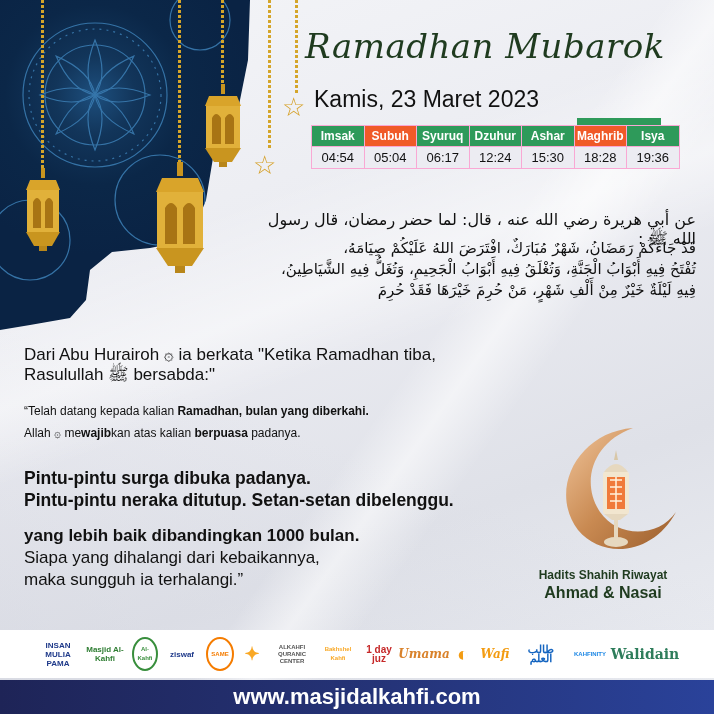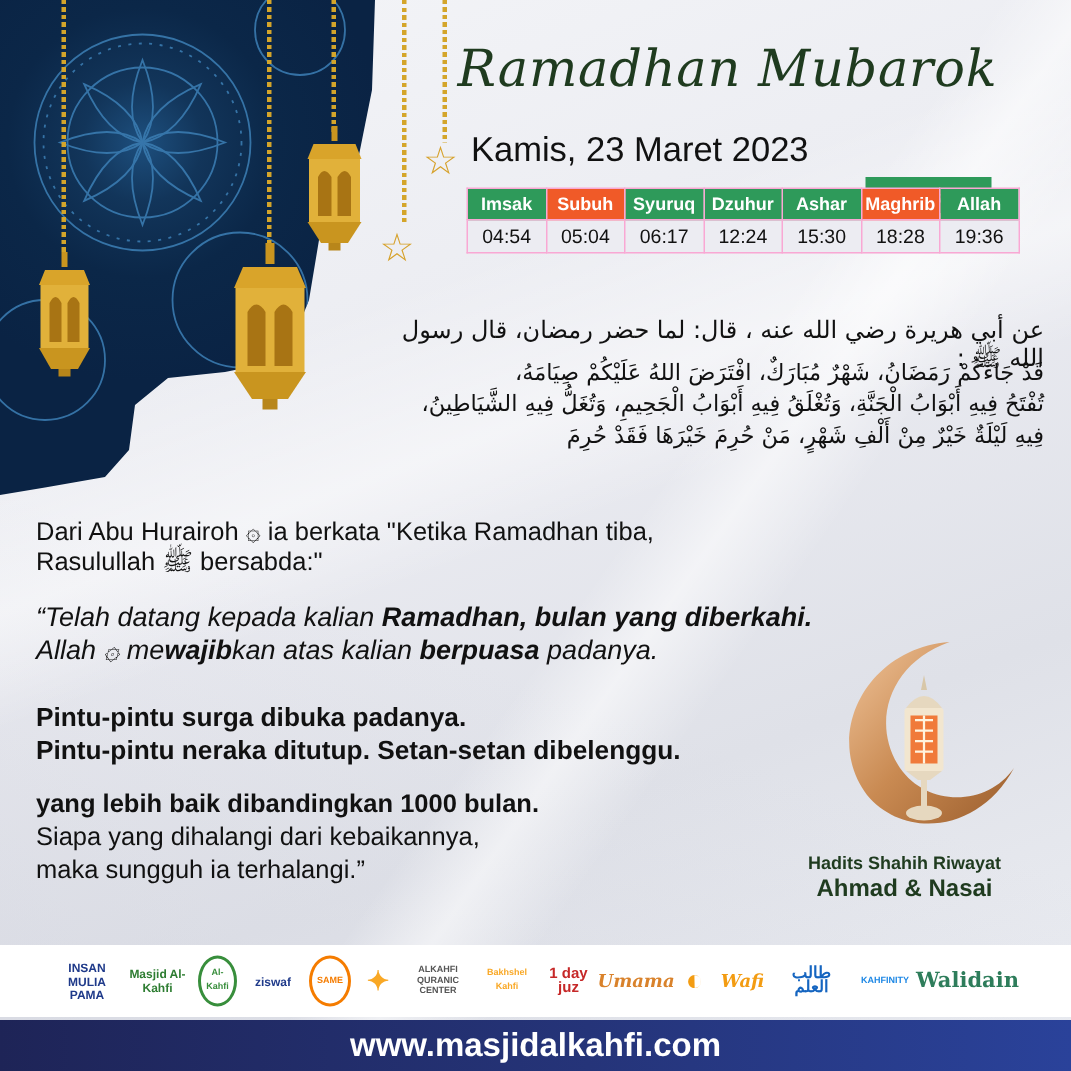--- a/index.html
+++ b/index.html
@@ -60,21 +60,21 @@
   .arabic {
     position: absolute; right: 18px; width: 430px; direction: rtl; text-align: right;
     font-family: "DejaVu Sans", sans-serif; color: #111;
   }
   .ar-intro { top: 210px; font-size: 16px; }
   .ar-body { top: 238px; font-size: 15px; line-height: 21px; }
 
   .id-text { position: absolute; left: 24px; color: #111; font-size: 17px; line-height: 20px; }
   .id-text b { font-weight: bold; }
   .p1 { top: 345px; }
-  .p2 { top: 400px; font-size: 18px; line-height: 22px; font-style: italic; }
+  .p2 { top: 400px; font-size: 12px; line-height: 22px; }
   .p3 { top: 467px; font-weight: bold; font-size: 17.5px; line-height: 22px; }
   .p4 { top: 525px; font-size: 17px; line-height: 22px; }
 
   .crescent-wrap { position: absolute; left: 548px; top: 420px; width: 140px; height: 150px; }
   .hadith-source {
     position: absolute; left: 505px; top: 568px; width: 196px; text-align: center;
     color: #1f3b1f; font-weight: bold;
   }
   .hadith-source .l1 { font-size: 12px; }
   .hadith-source .l2 { font-size: 16px; margin-top: 2px; }
@@ -163,21 +163,21 @@
 
 <table class="prayer">
   <tbody>
       <tr>
     <th>Imsak</th>
     <th class="hl">Subuh</th>
     <th>Syuruq</th>
     <th>Dzuhur</th>
     <th>Ashar</th>
     <th class="hl">Maghrib</th>
-    <th>Allah</th>
+    <th>Isya</th>
   </tr>
   <tr>
     <td>04:54</td>
     <td>05:04</td>
     <td>06:17</td>
     <td>12:24</td>
     <td>15:30</td>
     <td>18:28</td>
     <td>19:36</td>
   </tr>

